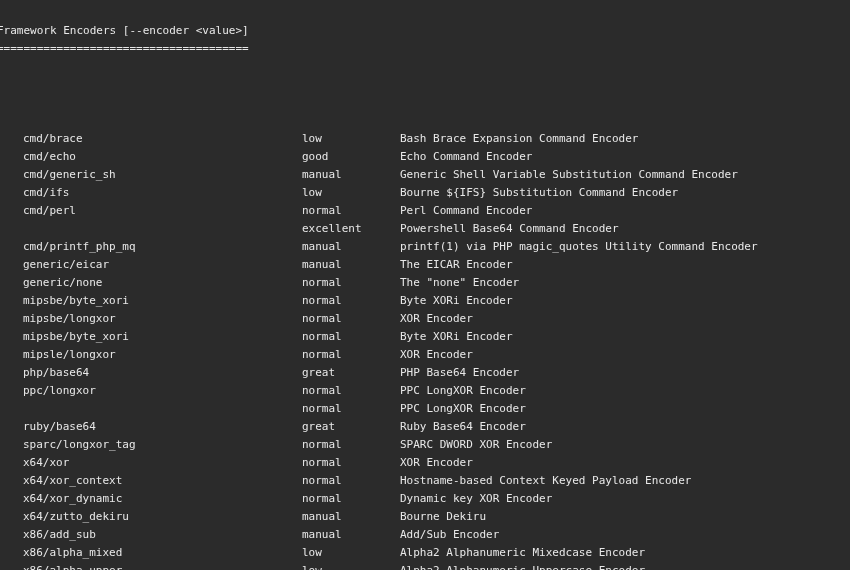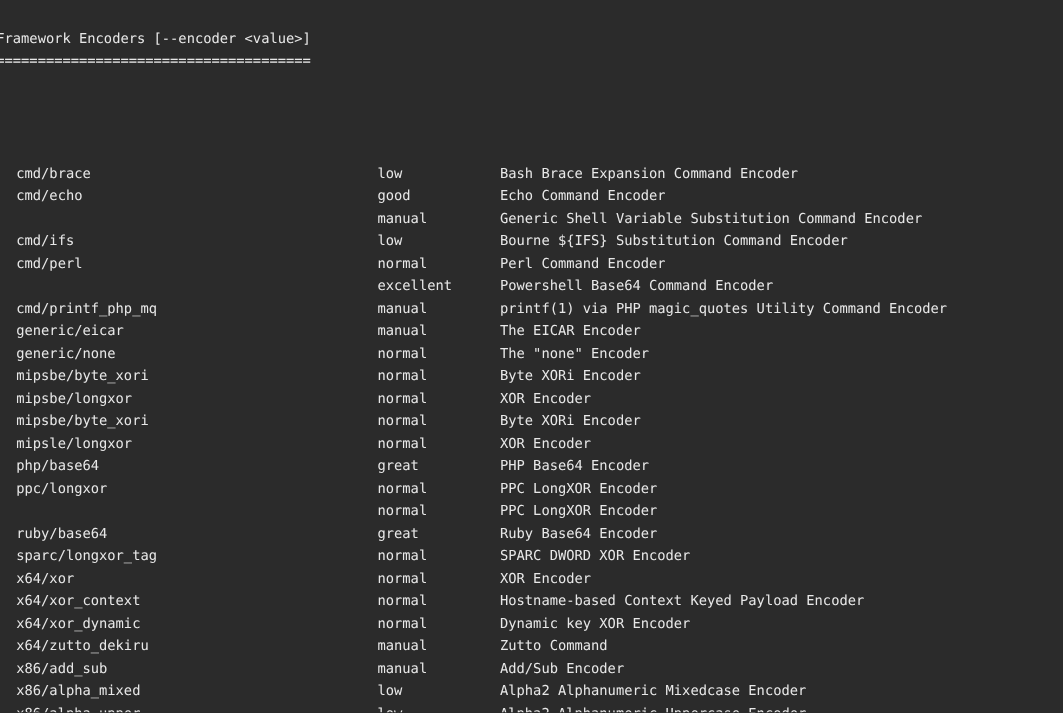--- a/index.html
+++ b/index.html
@@ -55,21 +55,21 @@
   }
   .row {
     position: relative;
     height: 18px;
     line-height: 18px;
     white-space: pre;
     overflow: hidden;
   }
   .col-name {
     position: absolute;
-    left: 13px;
+    left: 23px;
     white-space: pre;
   }
   .col-rank {
     position: absolute;
     left: 302px;
     white-space: pre;
     text-align: center;
   }
   .col-desc {
     position: absolute;
@@ -100,40 +100,40 @@
       
       
       
     </div>
 
     <div class="blank-row"></div>
 
     <div id="rows-container">
         <div class="row"><span class="col-name">cmd/brace</span><span class="col-rank">low</span><span class="col-desc">Bash Brace Expansion Command Encoder</span></div>
         <div class="row"><span class="col-name">cmd/echo</span><span class="col-rank">good</span><span class="col-desc">Echo Command Encoder</span></div>
-        <div class="row"><span class="col-rank">manual</span><span class="col-desc">Generic Shell Variable Substitution Command Encoder</span></div>
+        <div class="row"><span class="col-name">cmd/generic_sh</span><span class="col-rank">manual</span><span class="col-desc">Generic Shell Variable Substitution Command Encoder</span></div>
         <div class="row"><span class="col-name">cmd/ifs</span><span class="col-rank">low</span><span class="col-desc">Bourne ${IFS} Substitution Command Encoder</span></div>
         <div class="row"><span class="col-name">cmd/perl</span><span class="col-rank">normal</span><span class="col-desc">Perl Command Encoder</span></div>
         <div class="row"><span class="col-rank">excellent</span><span class="col-desc">Powershell Base64 Command Encoder</span></div>
         <div class="row"><span class="col-name">cmd/printf_php_mq</span><span class="col-rank">manual</span><span class="col-desc">printf(1) via PHP magic_quotes Utility Command Encoder</span></div>
         <div class="row"><span class="col-name">generic/eicar</span><span class="col-rank">manual</span><span class="col-desc">The EICAR Encoder</span></div>
         <div class="row"><span class="col-name">generic/none</span><span class="col-rank">normal</span><span class="col-desc">The "none" Encoder</span></div>
         <div class="row"><span class="col-name">mipsbe/byte_xori</span><span class="col-rank">normal</span><span class="col-desc">Byte XORi Encoder</span></div>
         <div class="row"><span class="col-name">mipsbe/longxor</span><span class="col-rank">normal</span><span class="col-desc">XOR Encoder</span></div>
         <div class="row"><span class="col-name">mipsbe/byte_xori</span><span class="col-rank">normal</span><span class="col-desc">Byte XORi Encoder</span></div>
         <div class="row"><span class="col-name">mipsle/longxor</span><span class="col-rank">normal</span><span class="col-desc">XOR Encoder</span></div>
         <div class="row"><span class="col-name">php/base64</span><span class="col-rank">great</span><span class="col-desc">PHP Base64 Encoder</span></div>
         <div class="row"><span class="col-name">ppc/longxor</span><span class="col-rank">normal</span><span class="col-desc">PPC LongXOR Encoder</span></div>
         <div class="row"><span class="col-rank">normal</span><span class="col-desc">PPC LongXOR Encoder</span></div>
         <div class="row"><span class="col-name">ruby/base64</span><span class="col-rank">great</span><span class="col-desc">Ruby Base64 Encoder</span></div>
         <div class="row"><span class="col-name">sparc/longxor_tag</span><span class="col-rank">normal</span><span class="col-desc">SPARC DWORD XOR Encoder</span></div>
         <div class="row"><span class="col-name">x64/xor</span><span class="col-rank">normal</span><span class="col-desc">XOR Encoder</span></div>
         <div class="row"><span class="col-name">x64/xor_context</span><span class="col-rank">normal</span><span class="col-desc">Hostname-based Context Keyed Payload Encoder</span></div>
         <div class="row"><span class="col-name">x64/xor_dynamic</span><span class="col-rank">normal</span><span class="col-desc">Dynamic key XOR Encoder</span></div>
-        <div class="row"><span class="col-name">x64/zutto_dekiru</span><span class="col-rank">manual</span><span class="col-desc">Zutto Command</span></div>
+        <div class="row"><span class="col-name">x64/zutto_dekiru</span><span class="col-rank">manual</span><span class="col-desc">Bourne Dekiru</span></div>
         <div class="row"><span class="col-name">x86/add_sub</span><span class="col-rank">manual</span><span class="col-desc">Add/Sub Encoder</span></div>
         <div class="row"><span class="col-name">x86/alpha_mixed</span><span class="col-rank">low</span><span class="col-desc">Alpha2 Alphanumeric Mixedcase Encoder</span></div>
         <div class="row"><span class="col-name">x86/alpha_upper</span><span class="col-rank">low</span><span class="col-desc">Alpha2 Alphanumeric Uppercase Encoder</span></div>
       </div>
 
   </div>
 
 </div>
 
 </body></html>

